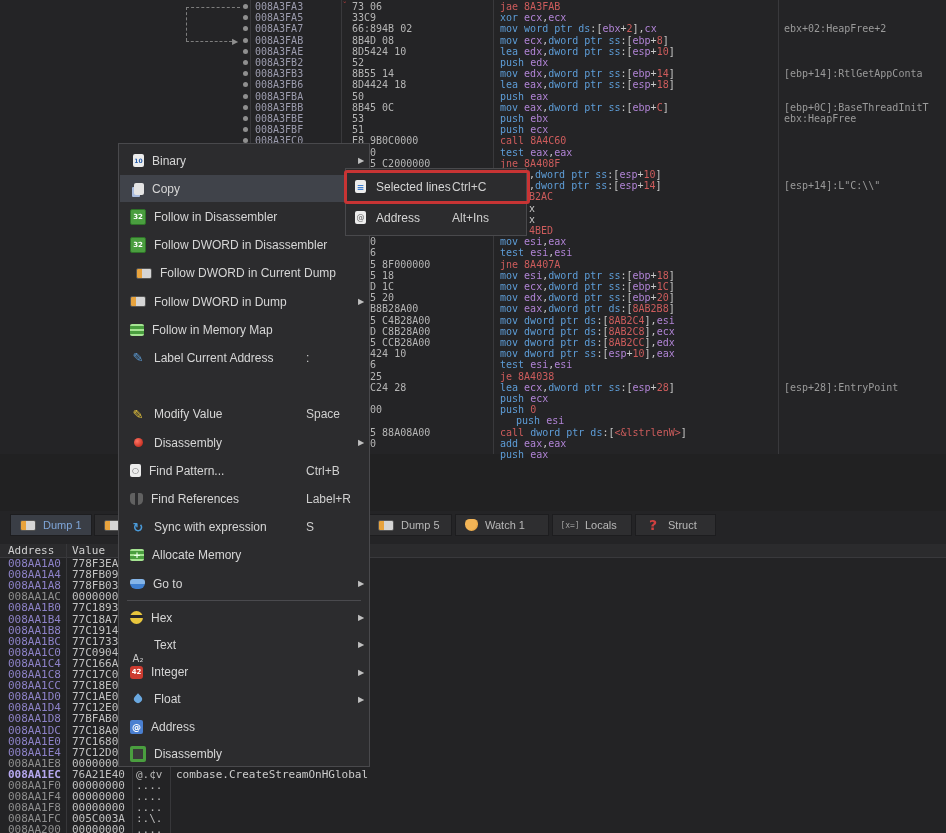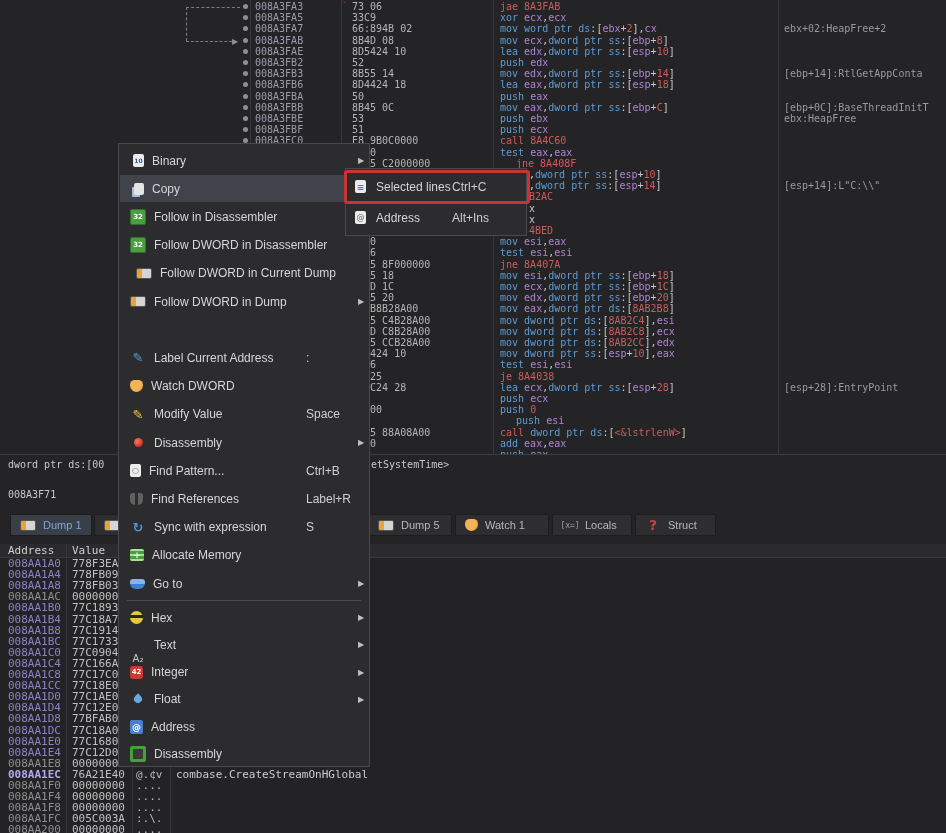--- a/index.html
+++ b/index.html
@@ -107,21 +107,21 @@
         <div class="drow" style="top: 46px;"><span class="bpdot" style="left: 243px; top: 3px;"></span><span class="daddr">008A3FAE</span><span class="dbytes">8D5424 10</span><span class="dtext" style="left: 500px;"><span style="position: static; color: rgb(93, 156, 214);">lea</span><span style="position: static; color: rgb(200, 200, 200);"> </span><span style="position: static; color: rgb(177, 132, 214);">edx</span><span style="position: static; color: rgb(200, 200, 200);">,</span><span style="position: static; color: rgb(93, 156, 214);">dword</span><span style="position: static; color: rgb(200, 200, 200);"> </span><span style="position: static; color: rgb(93, 156, 214);">ptr</span><span style="position: static; color: rgb(200, 200, 200);"> </span><span style="position: static; color: rgb(93, 156, 214);">ss</span><span style="position: static; color: rgb(200, 200, 200);">:</span><span style="position: static; color: rgb(200, 200, 200);">[</span><span style="position: static; color: rgb(177, 132, 214);">esp</span><span style="position: static; color: rgb(200, 200, 200);">+</span><span style="position: static; color: rgb(205, 92, 92);">10</span><span style="position: static; color: rgb(200, 200, 200);">]</span></span></div>
         <div class="drow" style="top: 57px;"><span class="bpdot" style="left: 243px; top: 3px;"></span><span class="daddr">008A3FB2</span><span class="dbytes">52</span><span class="dtext" style="left: 500px;"><span style="position: static; color: rgb(93, 156, 214);">push</span><span style="position: static; color: rgb(200, 200, 200);"> </span><span style="position: static; color: rgb(177, 132, 214);">edx</span></span></div>
         <div class="drow" style="top: 68px;"><span class="bpdot" style="left: 243px; top: 3px;"></span><span class="daddr">008A3FB3</span><span class="dbytes">8B55 14</span><span class="dtext" style="left: 500px;"><span style="position: static; color: rgb(93, 156, 214);">mov</span><span style="position: static; color: rgb(200, 200, 200);"> </span><span style="position: static; color: rgb(177, 132, 214);">edx</span><span style="position: static; color: rgb(200, 200, 200);">,</span><span style="position: static; color: rgb(93, 156, 214);">dword</span><span style="position: static; color: rgb(200, 200, 200);"> </span><span style="position: static; color: rgb(93, 156, 214);">ptr</span><span style="position: static; color: rgb(200, 200, 200);"> </span><span style="position: static; color: rgb(93, 156, 214);">ss</span><span style="position: static; color: rgb(200, 200, 200);">:</span><span style="position: static; color: rgb(200, 200, 200);">[</span><span style="position: static; color: rgb(177, 132, 214);">ebp</span><span style="position: static; color: rgb(200, 200, 200);">+</span><span style="position: static; color: rgb(205, 92, 92);">14</span><span style="position: static; color: rgb(200, 200, 200);">]</span></span><span class="dcomment">[ebp+14]:RtlGetAppConta</span></div>
         <div class="drow" style="top: 79px;"><span class="bpdot" style="left: 243px; top: 3px;"></span><span class="daddr">008A3FB6</span><span class="dbytes">8D4424 18</span><span class="dtext" style="left: 500px;"><span style="position: static; color: rgb(93, 156, 214);">lea</span><span style="position: static; color: rgb(200, 200, 200);"> </span><span style="position: static; color: rgb(177, 132, 214);">eax</span><span style="position: static; color: rgb(200, 200, 200);">,</span><span style="position: static; color: rgb(93, 156, 214);">dword</span><span style="position: static; color: rgb(200, 200, 200);"> </span><span style="position: static; color: rgb(93, 156, 214);">ptr</span><span style="position: static; color: rgb(200, 200, 200);"> </span><span style="position: static; color: rgb(93, 156, 214);">ss</span><span style="position: static; color: rgb(200, 200, 200);">:</span><span style="position: static; color: rgb(200, 200, 200);">[</span><span style="position: static; color: rgb(177, 132, 214);">esp</span><span style="position: static; color: rgb(200, 200, 200);">+</span><span style="position: static; color: rgb(205, 92, 92);">18</span><span style="position: static; color: rgb(200, 200, 200);">]</span></span></div>
         <div class="drow" style="top: 91px;"><span class="bpdot" style="left: 243px; top: 3px;"></span><span class="daddr">008A3FBA</span><span class="dbytes">50</span><span class="dtext" style="left: 500px;"><span style="position: static; color: rgb(93, 156, 214);">push</span><span style="position: static; color: rgb(200, 200, 200);"> </span><span style="position: static; color: rgb(177, 132, 214);">eax</span></span></div>
         <div class="drow" style="top: 102px;"><span class="bpdot" style="left: 243px; top: 3px;"></span><span class="daddr">008A3FBB</span><span class="dbytes">8B45 0C</span><span class="dtext" style="left: 500px;"><span style="position: static; color: rgb(93, 156, 214);">mov</span><span style="position: static; color: rgb(200, 200, 200);"> </span><span style="position: static; color: rgb(177, 132, 214);">eax</span><span style="position: static; color: rgb(200, 200, 200);">,</span><span style="position: static; color: rgb(93, 156, 214);">dword</span><span style="position: static; color: rgb(200, 200, 200);"> </span><span style="position: static; color: rgb(93, 156, 214);">ptr</span><span style="position: static; color: rgb(200, 200, 200);"> </span><span style="position: static; color: rgb(93, 156, 214);">ss</span><span style="position: static; color: rgb(200, 200, 200);">:</span><span style="position: static; color: rgb(200, 200, 200);">[</span><span style="position: static; color: rgb(177, 132, 214);">ebp</span><span style="position: static; color: rgb(200, 200, 200);">+</span><span style="position: static; color: rgb(205, 92, 92);">C</span><span style="position: static; color: rgb(200, 200, 200);">]</span></span><span class="dcomment">[ebp+0C]:BaseThreadInitT</span></div>
         <div class="drow" style="top: 113px;"><span class="bpdot" style="left: 243px; top: 3px;"></span><span class="daddr">008A3FBE</span><span class="dbytes">53</span><span class="dtext" style="left: 500px;"><span style="position: static; color: rgb(93, 156, 214);">push</span><span style="position: static; color: rgb(200, 200, 200);"> </span><span style="position: static; color: rgb(177, 132, 214);">ebx</span></span><span class="dcomment">ebx:HeapFree</span></div>
         <div class="drow" style="top: 124px;"><span class="bpdot" style="left: 243px; top: 3px;"></span><span class="daddr">008A3FBF</span><span class="dbytes">51</span><span class="dtext" style="left: 500px;"><span style="position: static; color: rgb(93, 156, 214);">push</span><span style="position: static; color: rgb(200, 200, 200);"> </span><span style="position: static; color: rgb(177, 132, 214);">ecx</span></span></div>
         <div class="drow" style="top: 135px;"><span class="bpdot" style="left: 243px; top: 3px;"></span><span class="daddr">008A3FC0</span><span class="dbytes">E8 9B0C0000</span><span class="dtext" style="left: 500px;"><span style="position: static; color: rgb(205, 92, 92);">call</span><span style="position: static; color: rgb(200, 200, 200);"> </span><span style="position: static; color: rgb(205, 92, 92);">8A4C60</span></span></div>
         <div class="drow" style="top: 147px;"><span class="dbytes">85C0</span><span class="dtext" style="left: 500px;"><span style="position: static; color: rgb(93, 156, 214);">test</span><span style="position: static; color: rgb(200, 200, 200);"> </span><span style="position: static; color: rgb(177, 132, 214);">eax</span><span style="position: static; color: rgb(200, 200, 200);">,</span><span style="position: static; color: rgb(177, 132, 214);">eax</span></span></div>
-        <div class="drow" style="top: 158px;"><span class="dbytes">0F85 C2000000</span><span class="dtext" style="left: 500px; margin-left: 16px;"><span style="position: static; color: rgb(205, 92, 92);">jne</span><span style="position: static; color: rgb(200, 200, 200);"> </span><span style="position: static; color: rgb(205, 92, 92);">8A408F</span></span></div>
+        <div class="drow" style="top: 158px;"><span class="dbytes">0F85 C2000000</span><span class="dtext" style="left: 500px;"><span style="position: static; color: rgb(205, 92, 92);">jne</span><span style="position: static; color: rgb(200, 200, 200);"> </span><span style="position: static; color: rgb(205, 92, 92);">8A408F</span></span></div>
         <div class="drow" style="top: 169px;"><span class="dtext" style="left: 529px;"><span style="position: static; color: rgb(200, 200, 200);">,</span><span style="position: static; color: rgb(93, 156, 214);">dword</span><span style="position: static; color: rgb(200, 200, 200);"> </span><span style="position: static; color: rgb(93, 156, 214);">ptr</span><span style="position: static; color: rgb(200, 200, 200);"> </span><span style="position: static; color: rgb(93, 156, 214);">ss</span><span style="position: static; color: rgb(200, 200, 200);">:</span><span style="position: static; color: rgb(200, 200, 200);">[</span><span style="position: static; color: rgb(177, 132, 214);">esp</span><span style="position: static; color: rgb(200, 200, 200);">+</span><span style="position: static; color: rgb(205, 92, 92);">10</span><span style="position: static; color: rgb(200, 200, 200);">]</span></span></div>
         <div class="drow" style="top: 180px;"><span class="dtext" style="left: 529px;"><span style="position: static; color: rgb(200, 200, 200);">,</span><span style="position: static; color: rgb(93, 156, 214);">dword</span><span style="position: static; color: rgb(200, 200, 200);"> </span><span style="position: static; color: rgb(93, 156, 214);">ptr</span><span style="position: static; color: rgb(200, 200, 200);"> </span><span style="position: static; color: rgb(93, 156, 214);">ss</span><span style="position: static; color: rgb(200, 200, 200);">:</span><span style="position: static; color: rgb(200, 200, 200);">[</span><span style="position: static; color: rgb(177, 132, 214);">esp</span><span style="position: static; color: rgb(200, 200, 200);">+</span><span style="position: static; color: rgb(205, 92, 92);">14</span><span style="position: static; color: rgb(200, 200, 200);">]</span></span><span class="dcomment">[esp+14]:L"C:\\"</span></div>
         <div class="drow" style="top: 191px;"><span class="dtext" style="left: 529px;"><span style="position: static; color: rgb(205, 92, 92);">B2AC</span></span></div>
         <div class="drow" style="top: 203px;"><span class="dtext" style="left: 529px;"><span style="position: static; color: rgb(200, 200, 200);">x</span></span></div>
         <div class="drow" style="top: 214px;"><span class="dtext" style="left: 529px;"><span style="position: static; color: rgb(200, 200, 200);">x</span></span></div>
         <div class="drow" style="top: 225px;"><span class="dtext" style="left: 529px;"><span style="position: static; color: rgb(205, 92, 92);">4BED</span></span></div>
         <div class="drow" style="top: 236px;"><span class="dbytes">8BF0</span><span class="dtext" style="left: 500px;"><span style="position: static; color: rgb(93, 156, 214);">mov</span><span style="position: static; color: rgb(200, 200, 200);"> </span><span style="position: static; color: rgb(177, 132, 214);">esi</span><span style="position: static; color: rgb(200, 200, 200);">,</span><span style="position: static; color: rgb(177, 132, 214);">eax</span></span></div>
         <div class="drow" style="top: 247px;"><span class="dbytes">85F6</span><span class="dtext" style="left: 500px;"><span style="position: static; color: rgb(93, 156, 214);">test</span><span style="position: static; color: rgb(200, 200, 200);"> </span><span style="position: static; color: rgb(177, 132, 214);">esi</span><span style="position: static; color: rgb(200, 200, 200);">,</span><span style="position: static; color: rgb(177, 132, 214);">esi</span></span></div>
         <div class="drow" style="top: 259px;"><span class="dbytes">0F85 8F000000</span><span class="dtext" style="left: 500px;"><span style="position: static; color: rgb(205, 92, 92);">jne</span><span style="position: static; color: rgb(200, 200, 200);"> </span><span style="position: static; color: rgb(205, 92, 92);">8A407A</span></span></div>
         <div class="drow" style="top: 270px;"><span class="dbytes">8B75 18</span><span class="dtext" style="left: 500px;"><span style="position: static; color: rgb(93, 156, 214);">mov</span><span style="position: static; color: rgb(200, 200, 200);"> </span><span style="position: static; color: rgb(177, 132, 214);">esi</span><span style="position: static; color: rgb(200, 200, 200);">,</span><span style="position: static; color: rgb(93, 156, 214);">dword</span><span style="position: static; color: rgb(200, 200, 200);"> </span><span style="position: static; color: rgb(93, 156, 214);">ptr</span><span style="position: static; color: rgb(200, 200, 200);"> </span><span style="position: static; color: rgb(93, 156, 214);">ss</span><span style="position: static; color: rgb(200, 200, 200);">:</span><span style="position: static; color: rgb(200, 200, 200);">[</span><span style="position: static; color: rgb(177, 132, 214);">ebp</span><span style="position: static; color: rgb(200, 200, 200);">+</span><span style="position: static; color: rgb(205, 92, 92);">18</span><span style="position: static; color: rgb(200, 200, 200);">]</span></span></div>
@@ -137,25 +137,20 @@
         <div class="drow" style="top: 382px;"><span class="dbytes">8D4C24 28</span><span class="dtext" style="left: 500px;"><span style="position: static; color: rgb(93, 156, 214);">lea</span><span style="position: static; color: rgb(200, 200, 200);"> </span><span style="position: static; color: rgb(177, 132, 214);">ecx</span><span style="position: static; color: rgb(200, 200, 200);">,</span><span style="position: static; color: rgb(93, 156, 214);">dword</span><span style="position: static; color: rgb(200, 200, 200);"> </span><span style="position: static; color: rgb(93, 156, 214);">ptr</span><span style="position: static; color: rgb(200, 200, 200);"> </span><span style="position: static; color: rgb(93, 156, 214);">ss</span><span style="position: static; color: rgb(200, 200, 200);">:</span><span style="position: static; color: rgb(200, 200, 200);">[</span><span style="position: static; color: rgb(177, 132, 214);">esp</span><span style="position: static; color: rgb(200, 200, 200);">+</span><span style="position: static; color: rgb(205, 92, 92);">28</span><span style="position: static; color: rgb(200, 200, 200);">]</span></span><span class="dcomment">[esp+28]:EntryPoint</span></div>
         <div class="drow" style="top: 393px;"><span class="dbytes">51</span><span class="dtext" style="left: 500px;"><span style="position: static; color: rgb(93, 156, 214);">push</span><span style="position: static; color: rgb(200, 200, 200);"> </span><span style="position: static; color: rgb(177, 132, 214);">ecx</span></span></div>
         <div class="drow" style="top: 404px;"><span class="dbytes">6A 00</span><span class="dtext" style="left: 500px;"><span style="position: static; color: rgb(93, 156, 214);">push</span><span style="position: static; color: rgb(200, 200, 200);"> </span><span style="position: static; color: rgb(205, 92, 92);">0</span></span></div>
         <div class="drow" style="top: 415px;"><span class="dbytes">56</span><span class="dtext" style="left: 516px;"><span style="position: static; color: rgb(93, 156, 214);">push</span><span style="position: static; color: rgb(200, 200, 200);"> </span><span style="position: static; color: rgb(177, 132, 214);">esi</span></span></div>
         <div class="drow" style="top: 427px;"><span class="dbytes">FF15 88A08A00</span><span class="dtext" style="left: 500px;"><span style="position: static; color: rgb(205, 92, 92);">call</span><span style="position: static; color: rgb(200, 200, 200);"> </span><span style="position: static; color: rgb(93, 156, 214);">dword</span><span style="position: static; color: rgb(200, 200, 200);"> </span><span style="position: static; color: rgb(93, 156, 214);">ptr</span><span style="position: static; color: rgb(200, 200, 200);"> </span><span style="position: static; color: rgb(93, 156, 214);">ds</span><span style="position: static; color: rgb(200, 200, 200);">:</span><span style="position: static; color: rgb(200, 200, 200);">[</span><span style="position: static; color: rgb(205, 92, 92);">&lt;&amp;lstrlenW&gt;</span><span style="position: static; color: rgb(200, 200, 200);">]</span></span></div>
         <div class="drow" style="top: 438px;"><span class="dbytes">03C0</span><span class="dtext" style="left: 500px;"><span style="position: static; color: rgb(93, 156, 214);">add</span><span style="position: static; color: rgb(200, 200, 200);"> </span><span style="position: static; color: rgb(177, 132, 214);">eax</span><span style="position: static; color: rgb(200, 200, 200);">,</span><span style="position: static; color: rgb(177, 132, 214);">eax</span></span></div>
         <div class="drow" style="top: 449px;"><span class="dbytes">50</span><span class="dtext" style="left: 500px;"><span style="position: static; color: rgb(93, 156, 214);">push</span><span style="position: static; color: rgb(200, 200, 200);"> </span><span style="position: static; color: rgb(177, 132, 214);">eax</span></span></div>
       </div>
   </div>
 
-  <div id="infobox">
-    <div class="info-line" style="left:8px;top:4px;">dword ptr ds:[00</div>
-    <div class="info-line" style="left:371px;top:4px;">etSystemTime&gt;</div>
-    <div class="info-line" style="left:8px;top:34px;">008A3F71</div>
-  </div>
 
   <div id="tabbar">
       <div class="tab sel" style="left: 10px; width: 82px;">
         <span class="ic ic-truck"></span>
         <span style="position: static;">Dump 1</span>
       </div>
       <div class="tab" style="left: 94px; width: 70px;">
         <span class="ic ic-truck"></span>
         <span style="position: static;"></span>
       </div>
@@ -316,28 +311,28 @@
       </div>
       <div class="mi" style="top: 115.8px; padding-left: 16px;">
         <span class="ic ic-truck"></span>
         <span class="lbl">Follow DWORD in Current Dump</span>
       </div>
       <div class="mi" style="top: 144px;">
         <span class="ic ic-truck"></span>
         <span class="lbl">Follow DWORD in Dump</span>
         <span class="ar">▶</span>
       </div>
+      <div class="mi" style="top: 172.2px;">
+        <span class="ic ic-memmap"></span>
+        <span class="lbl">Follow in Memory Map</span>
+      </div>
       <div class="mi" style="top: 200.4px;">
         <span class="ic ic-label">✎</span>
         <span class="lbl">Label Current Address</span>
         <span class="sc">:</span>
-      </div>
-      <div class="mi" style="top: 228.6px;">
-        <span class="ic ic-fox"></span>
-        <span class="lbl">Watch DWORD</span>
       </div>
       <div class="mi" style="top: 256.8px;">
         <span class="ic ic-pencil">✎</span>
         <span class="lbl">Modify Value</span>
         <span class="sc">Space</span>
       </div>
       <div class="mi" style="top: 285px;">
         <span class="ic ic-bp"></span>
         <span class="lbl">Disassembly</span>
         <span class="ar">▶</span>

